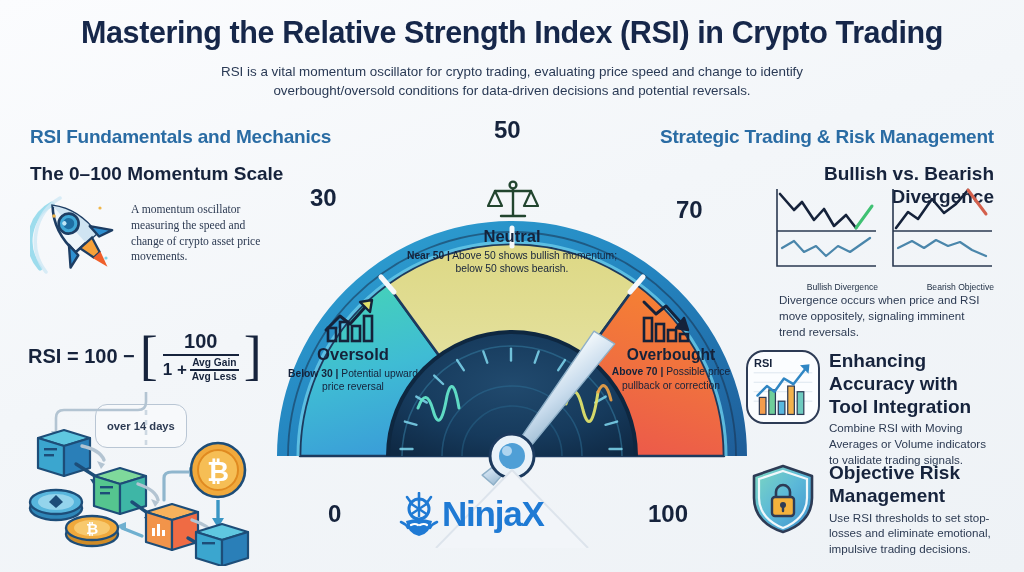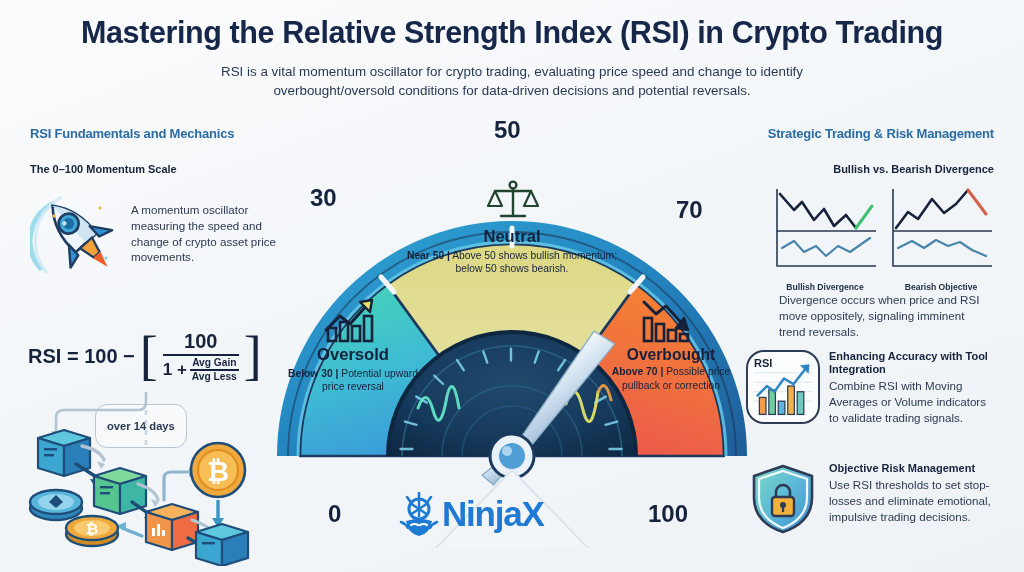--- a/index.html
+++ b/index.html
@@ -17,33 +17,33 @@
     font-size:30.5px; font-weight:bold; letter-spacing:-0.4px;
     color:#16274a; line-height:1.1;
   }
   .subtitle {
     position:absolute; top:62px; left:192px; width:640px; text-align:center;
     font-size:13.4px; line-height:1.42; color:#2a3a55;
   }
 
   
   .col-head {
-    position:absolute; font-size:13px; font-weight:bold; color:#2a6ca4;
+    position:absolute; font-size:19px; font-weight:bold; color:#2a6ca4;
     letter-spacing:-0.2px; white-space:nowrap;
   }
   .col-head.left  { top:126px; left:30px; }
   .col-head.right { top:126px; right:30px; }
 
   
-  .sub-head { font-size:11px; font-weight:bold; color:#16233c; line-height:1.2; }
+  .sub-head { font-size:19px; font-weight:bold; color:#16233c; line-height:1.2; }
   .body-txt { font-size:11.6px; line-height:1.36; color:#2c3a52; }
 
   
   .l-blk1-head { position:absolute; top:163px; left:30px; }
-  .l-blk1-row  { position:absolute; top:188px; left:30px; width:250px; display:flex; gap:9px; }
+  .l-blk1-row  { position:absolute; top:188px; left:30px; width:250px; display:flex; gap:9px;font-family:Liberation Serif, serif; }
   .rocket { width:92px; height:92px; flex:none; position:relative; }
   .l-blk1-txt { width:148px; padding-top:14px; }
 
   .l-blk2-head { position:absolute; top:303px; left:30px; }
 
   
   .formula {
     position:absolute; top:330px; left:28px; width:252px;
     display:flex; align-items:center; gap:5px;
     font-size:20px; font-weight:bold; color:#16233c;
@@ -92,22 +92,22 @@
   .logo {
     position:absolute; top:492px; left:398px;
     display:flex; align-items:center; gap:2px;
   }
   .logo-text { font-size:35px; font-weight:bold; color:#1f7ad4; letter-spacing:-1.2px; }
 
   
   .r-blk1-head { position:absolute; top:163px; right:30px; text-align:right; width:230px; }
   .div-charts { position:absolute; top:186px; right:30px; width:222px; height:92px; display:flex; gap:10px; }
   .div-card { flex:1; position:relative; }
-  .div-cap { position:absolute; bottom:-14px; left:0; width:100%; text-align:center;
-             font-size:8.6px; font-weight:bold; color:#223146; }
+  .div-cap { position:absolute; bottom:-14px; left:0; width:100%; text-align:right;
+             font-size:8.6px; font-weight:normal; color:#223146; }
   .r-blk1-txt { position:absolute; top:292px; right:30px; width:215px; }
 
   .r-blk2 { position:absolute; top:350px; right:30px; width:248px; display:flex; gap:9px; }
   .r-blk3 { position:absolute; top:462px; right:30px; width:248px; display:flex; gap:9px; }
   .r-ico { width:74px; height:74px; flex:none; }
   .r-body { width:163px; }
   .r-body .sub-head { margin-bottom:2px; }
 
   .icon-card {
     width:74px; height:74px; border:2px solid #2d3b55; border-radius:18px;

